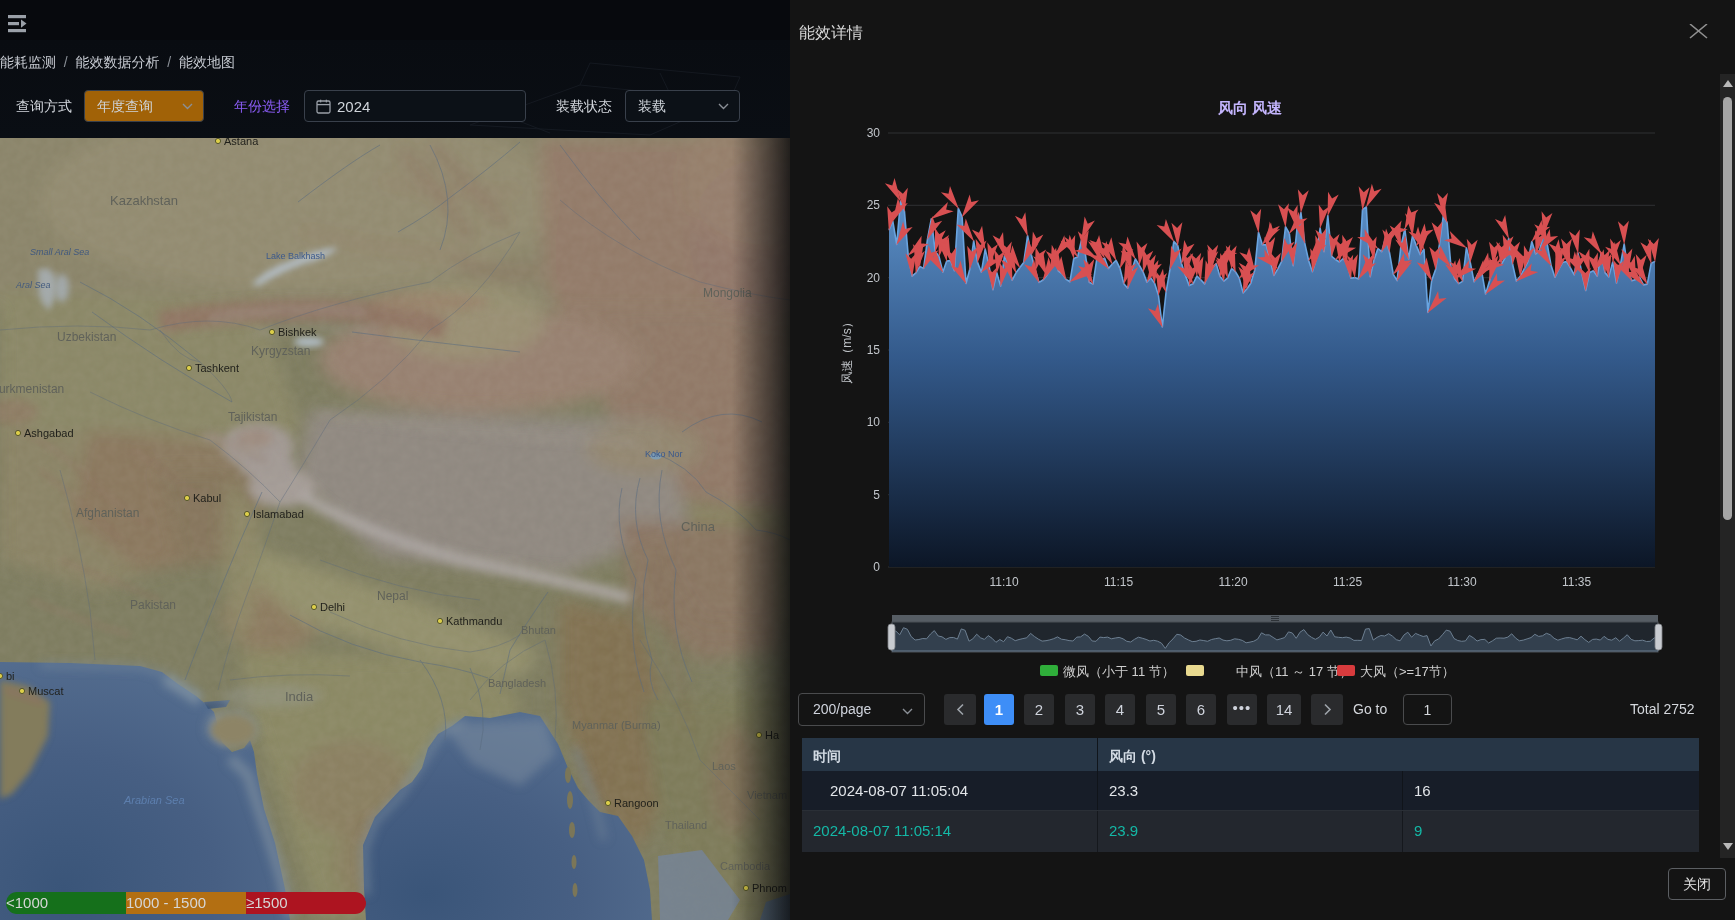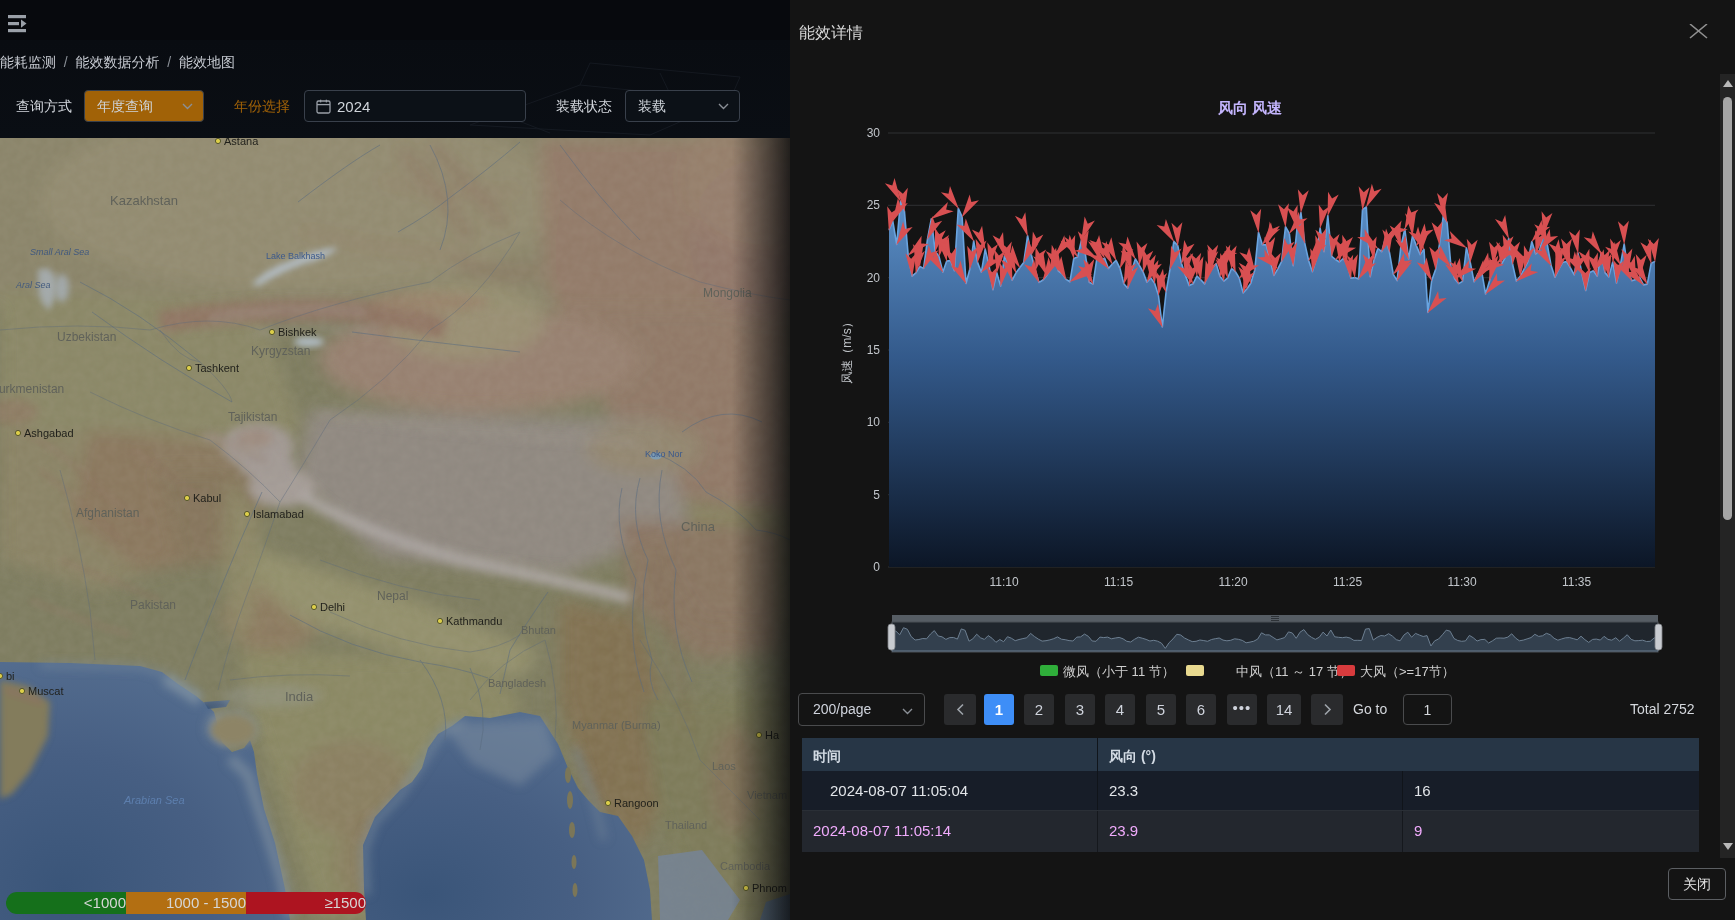--- a/index.html
+++ b/index.html
@@ -25,21 +25,21 @@
     </g>
   </svg>
   <div class="abs" style="left:0;top:54px;font-size:14px;color:#c6cad1;">能耗监测&nbsp;&nbsp;<span style="color:#8a8f96">/</span>&nbsp;&nbsp;能效数据分析&nbsp;&nbsp;<span style="color:#8a8f96">/</span>&nbsp;&nbsp;能效地图</div>
   <div class="abs" style="left:16px;top:98px;font-size:14px;color:#d4d8de;">查询方式</div>
   <div class="abs" style="left:84px;top:90px;width:120px;height:32px;border:1px solid #39404b;border-radius:4px;background:#a16207;">
      <div class="abs" style="left:12px;top:7px;font-size:14px;color:#cfd4da;">年度查询</div>
      <svg class="abs" style="right:10px;top:12px;" width="11" height="7" viewBox="0 0 11 7">
         <path d="M1 1 L5.5 5.5 L10 1" stroke="#8a8f96" stroke-width="1.4" fill="none"></path>
       </svg>
   </div>
-  <div class="abs" style="left:234px;top:98px;font-size:14px;color:#a16207;">年份选择</div>
+  <div class="abs" style="left:234px;top:98px;font-size:14px;color:#8b5cf6;">年份选择</div>
   <div class="abs" style="left:304px;top:90px;width:222px;height:32px;border:1px solid #39404b;border-radius:4px;background:#0c1117;">
      <svg class="abs" style="left:11px;top:8px;" width="15" height="15" viewBox="0 0 15 15">
         <rect x="1" y="2" width="13" height="12" rx="1.5" fill="none" stroke="#9aa0a8" stroke-width="1.3"></rect>
         <line x1="1" y1="5.6" x2="14" y2="5.6" stroke="#9aa0a8" stroke-width="1.3"></line>
         <line x1="4.6" y1="0.7" x2="4.6" y2="3.4" stroke="#9aa0a8" stroke-width="1.3"></line>
         <line x1="10.4" y1="0.7" x2="10.4" y2="3.4" stroke="#9aa0a8" stroke-width="1.3"></line>
       </svg>
      <div class="abs" style="left:32px;top:7px;font-size:15px;color:#cfd4da;">2024</div>
   </div>
   <div class="abs" style="left:556px;top:98px;font-size:14px;color:#d4d8de;">装载状态</div>
@@ -254,21 +254,21 @@
       <text x="614" y="807">Rangoon</text>
 <circle cx="746" cy="888" r="2.6" fill="#ddcf49" stroke="#56562e" stroke-width="1"></circle>
       <text x="752" y="892">Phnom</text>
 <circle cx="759" cy="735" r="2.6" fill="#ddcf49" stroke="#56562e" stroke-width="1"></circle>
       <text x="765" y="739">Ha</text>
 <circle cx="0" cy="676" r="2.6" fill="#ddcf49" stroke="#56562e" stroke-width="1"></circle>
       <text x="6" y="680">bi</text>
 </g>
 </svg>
 
-<div class="abs" style="left:6px;top:892px;width:360px;height:22px;border-radius:11px;overflow:hidden;display:flex;text-align:right;line-height:22px;font-size:15px;color:#d6d6d6;">
+<div class="abs" style="left:6px;top:892px;width:360px;height:22px;border-radius:11px;overflow:hidden;display:flex;text-align:left;line-height:22px;font-size:15px;color:#d6d6d6;">
   <div style="width:120px;background:#15701b;">&lt;1000</div>
   <div style="width:120px;background:#b36f12;">1000 - 1500</div>
   <div style="width:120px;background:#ad1420;">≥1500</div>
 </div>
 
 <div class="abs" style="left:732px;top:138px;width:58px;height:782px;background:linear-gradient(90deg,rgba(5,6,8,0),rgba(5,6,8,0.8));"></div>
 
 <div class="abs" style="left:790px;top:0;width:945px;height:920px;background:#141414;"></div>
 <div class="abs" style="left:799px;top:23px;font-size:16px;color:#d8d8d8;">能效详情</div>
 <svg class="abs" style="left:1689px;top:24px;" width="19" height="15" viewBox="0 0 19 15">
@@ -559,21 +559,21 @@
 <div class="abs" style="left:802px;top:738px;width:897px;height:120px;font-size:14px;">
   <div style="display:flex;height:33px;background:#273646;color:#d3dbe4;font-weight:bold;">
     <div style="width:296px;border-right:1px solid #10151b;padding:10px 0 0 11px;">时间</div>
     <div style="flex:1;padding:10px 0 0 11px;">风向 (°)</div>
   </div>
   <div style="display:flex;height:40px;background:#171d28;color:#e2e5e9;font-size:15px;border-bottom:1px solid #2a2f36;">
     <div style="width:296px;border-right:1px solid #10141a;padding:11px 0 0 28px;">2024-08-07 11:05:04</div>
     <div style="width:305px;border-right:1px solid #10141a;padding:11px 0 0 11px;">23.3</div>
     <div style="flex:1;padding:11px 0 0 11px;">16</div>
   </div>
-  <div style="display:flex;height:41px;background:#23272e;color:#f0abfc;font-size:15px;">
+  <div style="display:flex;height:41px;background:#23272e;color:#14b8a6;font-size:15px;">
     <div style="width:296px;border-right:1px solid #15181d;padding:11px 0 0 11px;">2024-08-07 11:05:14</div>
     <div style="width:305px;border-right:1px solid #15181d;padding:11px 0 0 11px;">23.9</div>
     <div style="flex:1;padding:11px 0 0 11px;">9</div>
   </div>
 </div>
 
 <div class="abs" style="left:1668px;top:868px;width:58px;height:32px;border:1px solid #5c5f63;border-radius:4px;text-align:center;line-height:30px;font-size:14px;color:#e3e3e3;">关闭</div>
 
 <div class="abs" style="left:1720px;top:74px;width:15px;height:784px;background:#242424;"></div>
 <div class="abs" style="left:1723px;top:80px;width:0;height:0;border-left:5px solid transparent;border-right:5px solid transparent;border-bottom:7px solid #b9b9b9;"></div>

